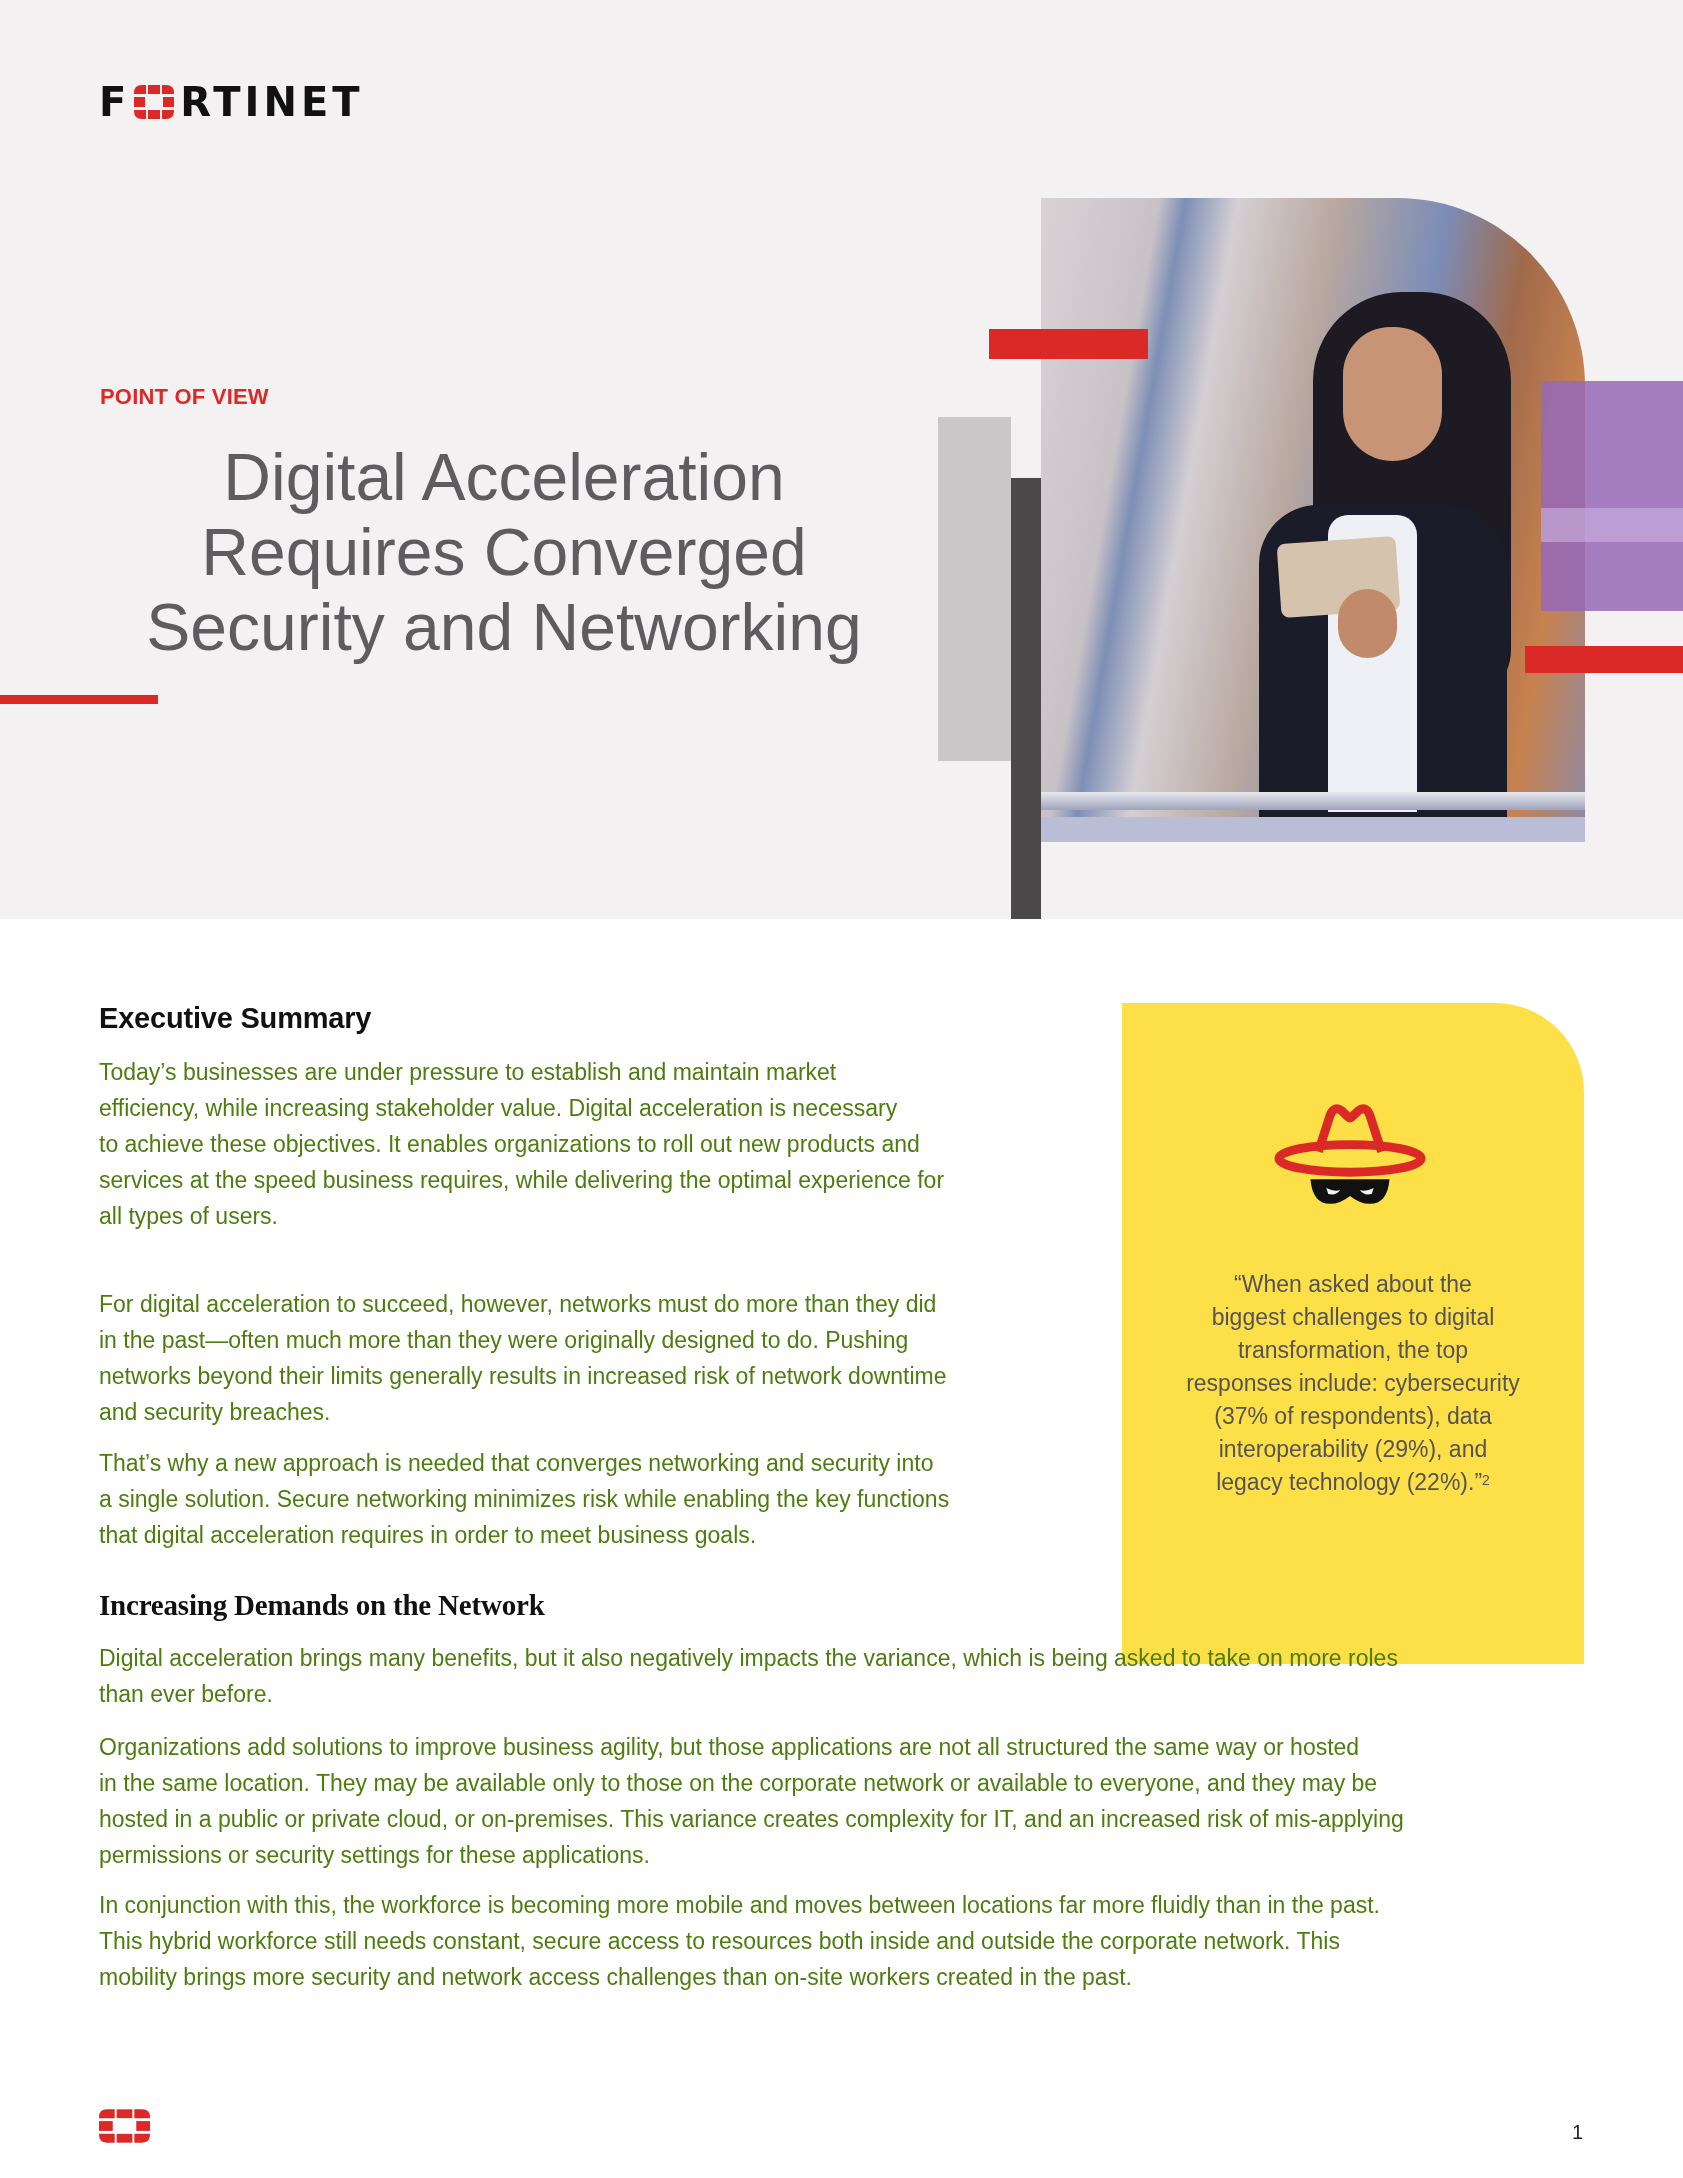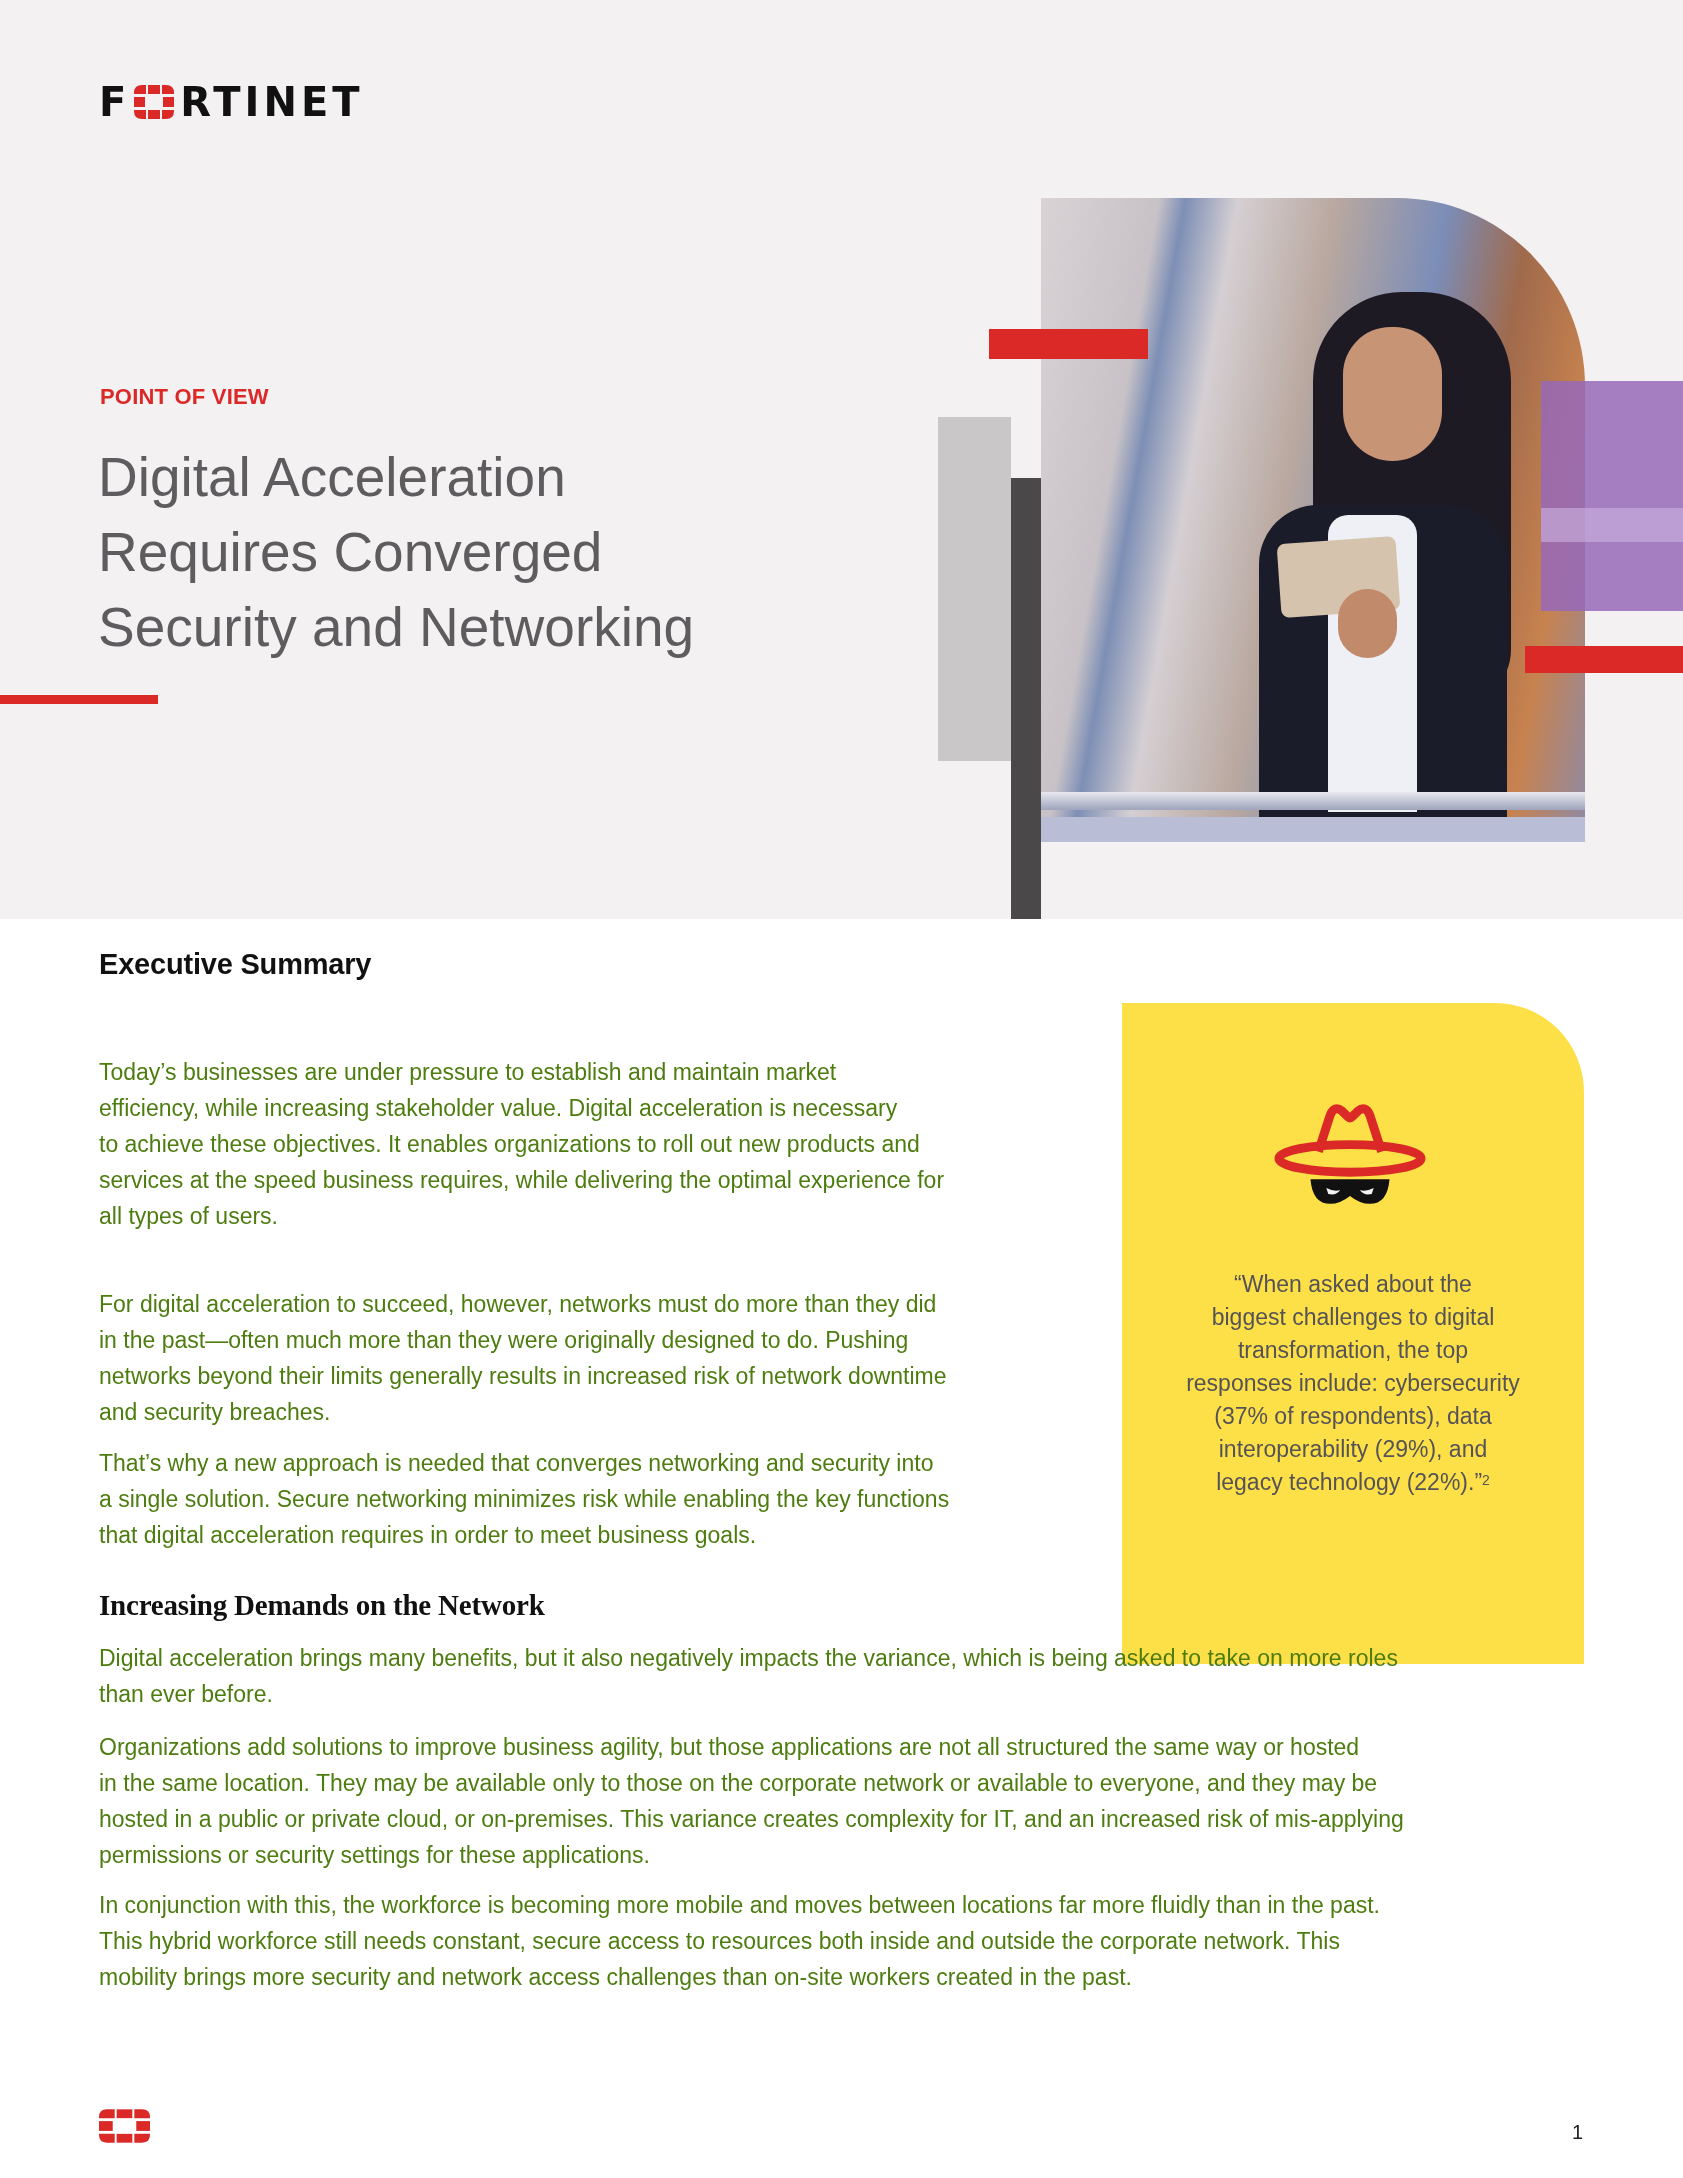--- a/index.html
+++ b/index.html
@@ -6,21 +6,21 @@
   html, body { width: 1683px; height: 2178px; background: #ffffff; overflow: hidden; }
   body { position: relative; font-family: "Liberation Sans", "DejaVu Sans", sans-serif; color: #555356; }
 
   .hero { position: absolute; left: 0; top: 0; width: 1683px; height: 919px; background: #f3f1f2; }
 
   .logo { position: absolute; left: 99px; top: 84px; width: 307px; height: 36px; display: flex; align-items: stretch; gap: 0; }
   .logo .lt { font-family: "DejaVu Sans", sans-serif; font-weight: bold; font-size: 40px; line-height: 36px; color: #111; letter-spacing: 4px; }
   .logo .mark { width: 40px; height: 34px; margin: 1px 6px 0 4px; position: relative; }
 
   .eyebrow { position: absolute; left: 100px; top: 384px; font-size: 22px; font-weight: bold; color: #da2926; letter-spacing: 0.2px; }
-  .title { position: absolute; left: 98px; top: 440px; width: 812px; font-size: 55px; line-height: 75px; color: #5e5c5e; font-weight: normal; }
+  .title { position: absolute; left: 98px; top: 440px; width: 812px; font-size: 66px; line-height: 75px; color: #5e5c5e; font-weight: normal; text-align: center; }
   .red-rule-left { position: absolute; left: 0; top: 695px; width: 158px; height: 9px; background: #da2926; }
 
   .bar-gray { position: absolute; left: 938px; top: 417px; width: 73px; height: 344px; background: #c9c7c8; }
   .bar-dark { position: absolute; left: 1011px; top: 478px; width: 30px; height: 441px; background: #4a4849; }
   .photo { position: absolute; left: 1041px; top: 198px; width: 544px; height: 644px; border-top-right-radius: 188px; overflow: hidden;
            background: linear-gradient(100deg, #d9d3d6 0%, #c8c2c7 18%, #7d8fb5 22%, #d5cfd3 30%, #b9a89f 45%, #7b8db8 62%, #a06a4c 75%, #c7824f 88%, #8e8aa5 100%); }
   .photo .rail { position: absolute; left: 0; right: 0; top: 594px; height: 18px; background: linear-gradient(#e8e8ef, #9ea4bc); }
   .photo .ground { position: absolute; left: 0; right: 0; top: 619px; height: 25px; background: #b9bdd6; }
   .photo .hair { position: absolute; left: 272px; top: 94px; width: 198px; height: 416px; border-radius: 89px 89px 59px 59px; background: #1d1a24; }
   .photo .face { position: absolute; left: 302px; top: 129px; width: 99px; height: 134px; border-radius: 48px 48px 50px 50px; background: #c79475; }
@@ -92,21 +92,21 @@
     <div class="rail"></div>
     <div class="ground"></div>
   </div>
 
   <div class="purple-box"></div>
   <div class="purple-band"></div>
   <div class="red-bar-top"></div>
   <div class="red-bar-right"></div>
 </div>
 
-<h2 class="h2" style="left:99px; top:948px;">Executive Summary</h2>
+<h2 class="h2" style="left:99px; top:1002px;">Executive Summary</h2>
 
 <div class="para" style="left:99px; top:1054px; width:990px;">
   <div>Today’s businesses are under pressure to establish and maintain market</div>
   <div>efficiency, while increasing stakeholder value. Digital acceleration is necessary</div>
   <div>to achieve these objectives. It enables organizations to roll out new products and</div>
   <div>services at the speed business requires, while delivering the optimal experience for</div>
   <div>all types of users.</div>
 </div>
 
 <div class="para" style="left:99px; top:1286px; width:990px;">

